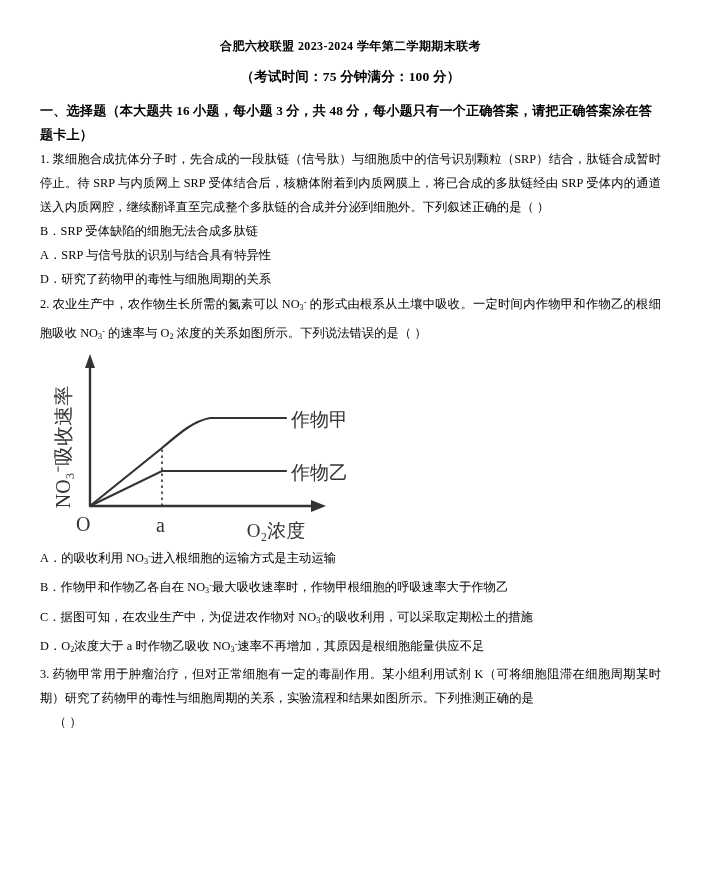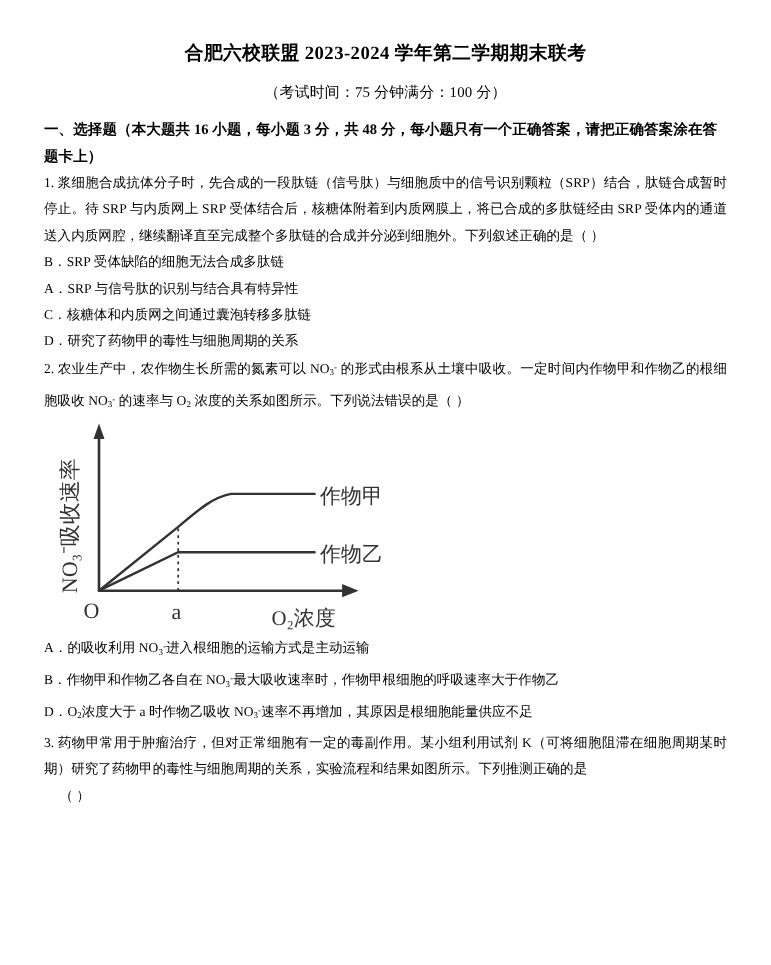--- a/index.html
+++ b/index.html
@@ -19,40 +19,40 @@
     position: relative;
     width: 701px;
     height: 877px;
     box-sizing: border-box;
     padding: 0 40px;
   }
 
   
   .doc-title {
     text-align: center;
-    font-size: 17px;
+    font-size: 12px;
     font-weight: bold;
     letter-spacing: 0.4px;
     margin: 0;
     padding-top: 38px;
     line-height: 1.35;
   }
   .doc-subtitle {
     text-align: center;
     font-size: 17px;
     font-weight: bold;
     letter-spacing: 0.8px;
     margin: 0;
     padding-top: 12px;
     line-height: 1.35;
   }
   .doc-examinfo {
     text-align: center;
     font-size: 13.5px;
-    font-weight: normal;
+    font-weight: bold;
     margin: 0;
     padding-top: 14px;
     letter-spacing: 0.2px;
   }
 
   
   .section-heading {
     font-size: 13.2px;
     font-weight: bold;
     line-height: 24px;
@@ -103,21 +103,20 @@
 
   <h1 class="doc-title">合肥六校联盟 2023-2024 学年第二学期期末联考</h1>
   <p class="doc-examinfo">（考试时间：75 分钟满分：100 分）</p>
 
   <p class="section-heading">一、选择题（本大题共 16 小题，每小题 3 分，共 48 分，每小题只有一个正确答案，请把正确答案涂在答题卡上）</p>
 
   <div>
     <p class="question q-stem"><span>1.</span><span class="opt-sp"></span><span>浆细胞合成抗体分子时，先合成的一段肽链（信号肽）与细胞质中的信号识别颗粒（SRP）结合，肽链合成暂时停止。待 SRP 与内质网上 SRP 受体结合后，核糖体附着到内质网膜上，将已合成的多肽链经由 SRP 受体内的通道送入内质网腔，继续翻译直至完成整个多肽链的合成并分泌到细胞外。下列叙述正确的是（     ）</span></p>
     <p class="option">B．SRP 受体缺陷的细胞无法合成多肽链</p>
     <p class="option">A．SRP 与信号肽的识别与结合具有特异性</p>
-    <p class="option">C．核糖体和内质网之间通过囊泡转移多肽链</p>
     <p class="option">D．研究了药物甲的毒性与细胞周期的关系</p>
   </div>
 
   <div>
     <p class="question q-stem"><span>2.</span><span class="opt-sp"></span><span>农业生产中，农作物生长所需的氮素可以 NO</span><sub>3</sub><sup>-</sup><span> 的形式由根系从土壤中吸收。一定时间内作物甲和作物乙的根细胞吸收 NO</span><sub>3</sub><sup>-</sup><span> 的速率与 O</span><sub>2</sub><span> 浓度的关系如图所示。下列说法错误的是（     ）</span></p>
 
     <div class="figure-wrap">
       <div class="figure-inner">
         <svg width="330" height="192" viewBox="0 0 330 192">
 
@@ -144,20 +143,21 @@
 
           <text x="222" y="186" text-anchor="middle" font-family="Liberation Serif, serif" font-size="19" fill="#333">O₂浓度</text>
         </svg>
       </div>
     </div>
 
     <p class="option"><span>A．</span><span>的吸收利用 NO</span><sub>3</sub><sup>-</sup><span>进入根细胞的运输方式是主动运输</span></p>
 
     <p class="option"><span>B．</span><span>作物甲和作物乙各自在 NO</span><sub>3</sub><sup>-</sup><span>最大吸收速率时，作物甲根细胞的呼吸速率大于作物乙</span></p>
 
+    <p class="option"><span>C．</span><span>据图可知，在农业生产中，为促进农作物对 NO</span><sub>3</sub><sup>-</sup><span>的吸收利用，可以采取定期松土的措施</span></p>
 
     <p class="option"><span>D．</span><span>O</span><sub>2</sub><span>浓度大于 a 时作物乙吸收 NO</span><sub>3</sub><sup>-</sup><span>速率不再增加，其原因是根细胞能量供应不足</span></p>
   </div>
 
   <div>
     <p class="question q-stem"><span>3.</span><span class="opt-sp"></span><span>药物甲常用于肿瘤治疗，但对正常细胞有一定的毒副作用。某小组利用试剂 K（可将细胞阻滞在细胞周期某时期）研究了药物甲的毒性与细胞周期的关系，实验流程和结果如图所示。下列推测正确的是</span></p>
     <p class="question" style="padding-left:14px;">（     ）</p>
   </div>
 
 </div>

